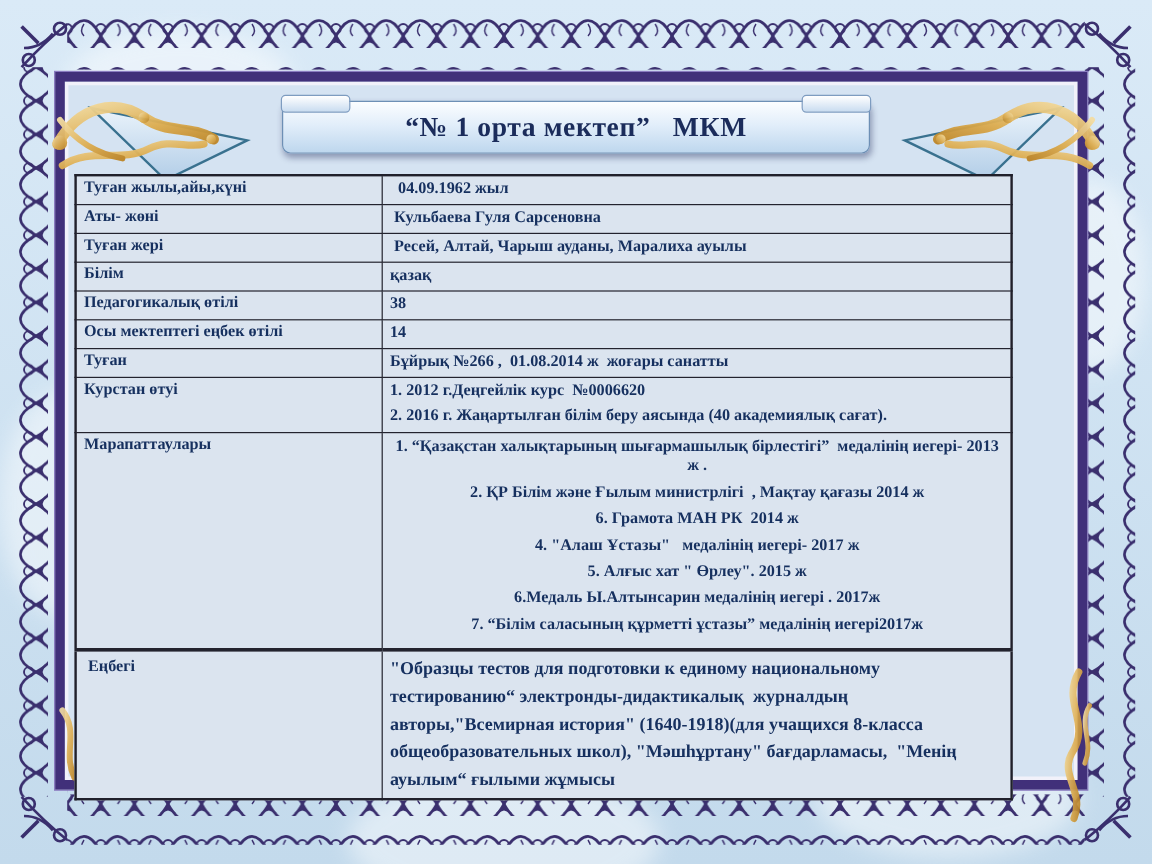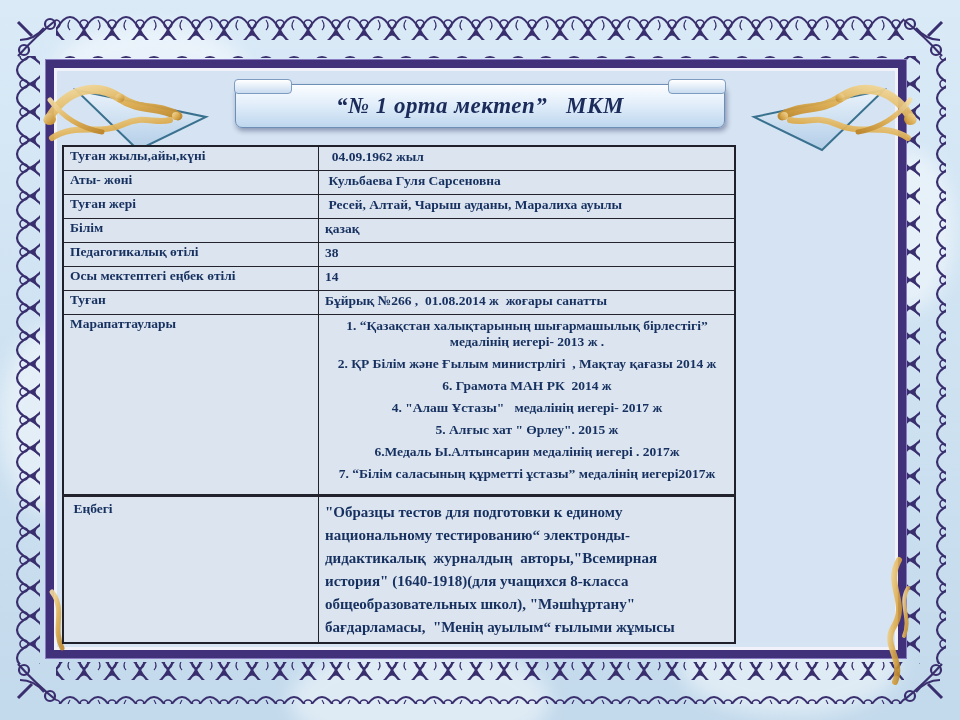--- a/index.html
+++ b/index.html
@@ -29,27 +29,27 @@
     display:flex;align-items:center;justify-content:center;
   }
   .banner-tab{
     position:absolute;top:-6px;width:56px;height:13px;z-index:-1;
     background:linear-gradient(180deg,#ffffff,#c9dcf0);
     border:1px solid #7e9cc0;border-radius:4px;
   }
   .banner-tab.left{left:-2px;}
   .banner-tab.right{right:-2px;}
   .title-text{
-    font-size:23px;font-style:italic;font-weight:bold;color:#1b2c5b;
+    font-size:23px;font-weight:bold;color:#1b2c5b;
     letter-spacing:.5px;white-space:pre;
   }
 
   
   .bio-table{
-    position:absolute;left:62px;top:145px;width:674px;z-index:5;
+    position:absolute;left:62px;top:145px;width:782px;z-index:5;
     border-collapse:collapse;table-layout:fixed;
     background:#dbe4ef;border:2px solid #20202b;
   }
   .bio-table td{
     border:1.5px solid #23232e;vertical-align:top;
     padding:1px 5px 1px 6px;color:#16305f;font-weight:bold;font-size:13.5px;
   }
   .label-cell{width:243px;white-space:pre-wrap;}
   .vline{white-space:pre-wrap;line-height:16px;margin:2px 0 3px;}
   tr.single td{height:21px;}
@@ -237,20 +237,27 @@
         <td class="value-cell">
           <div class="vline">14</div>
         </td>
       </tr>
       <tr class="r8 single">
         <td class="label-cell">Туған</td>
         <td class="value-cell">
           <div class="vline">Бұйрық №266 ,  01.08.2014 ж  жоғары санатты</div>
         </td>
       </tr>
+      <tr class="r9 multi">
+        <td class="label-cell">Курстан өтуі</td>
+        <td class="value-cell">
+          <div class="vline">1. 2012 г.Деңгейлік курс  №0006620</div>
+          <div class="vline">2. 2016 г. Жаңартылған білім беру аясында (40 академиялық сағат).</div>
+        </td>
+      </tr>
       <tr class="r10 multi">
         <td class="label-cell">Марапаттаулары</td>
         <td class="value-cell">
           <div class="vline">1. “Қазақстан халықтарының шығармашылық бірлестігі”  медалінің иегері- 2013 ж .</div>
           <div class="vline">2. ҚР Білім және Ғылым министрлігі  , Мақтау қағазы 2014 ж</div>
           <div class="vline">6. Грамота МАН РК  2014 ж</div>
           <div class="vline">4. "Алаш Ұстазы"   медалінің иегері- 2017 ж</div>
           <div class="vline">5. Алғыс хат " Өрлеу". 2015 ж</div>
           <div class="vline">6.Медаль Ы.Алтынсарин медалінің иегері . 2017ж</div>
           <div class="vline">7. “Білім саласының құрметті ұстазы” медалінің иегері2017ж</div>

